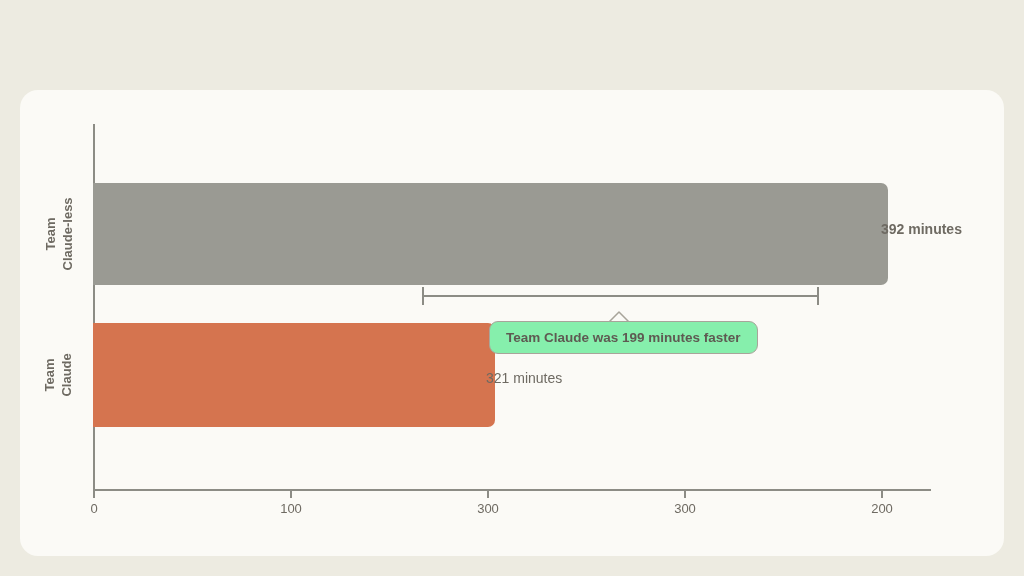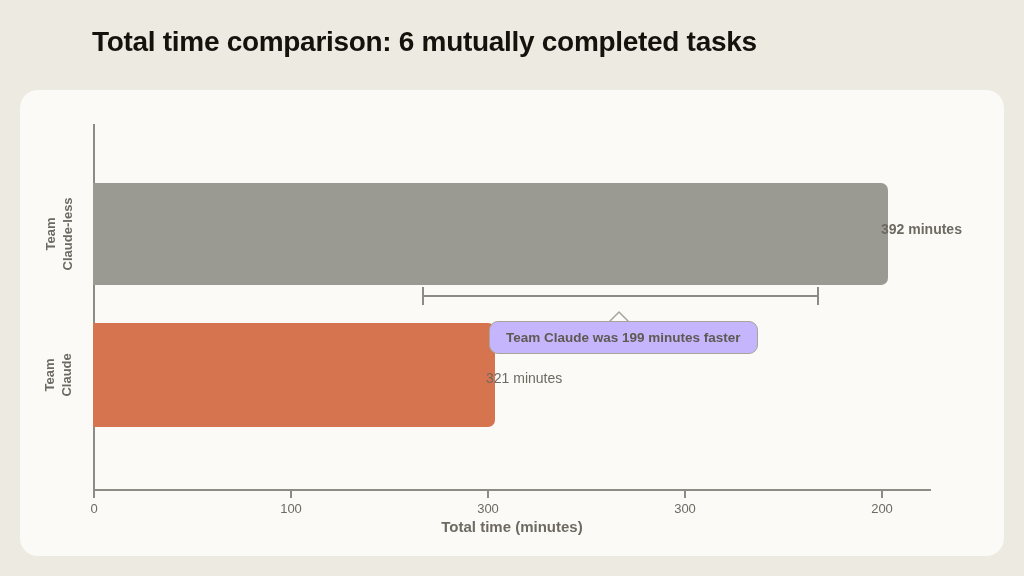--- a/index.html
+++ b/index.html
@@ -80,55 +80,53 @@
     position:absolute; top:197px; width:2px; height:18px; background:#8C8C85;
   }
   .bracket-cap-left  { left:402px; }
   .bracket-cap-right { left:797px; }
 
   
   .callout {
     position:absolute; top:231px; left:469px;
     height:33px; padding:0 16px;
     display:flex; align-items:center; justify-content:center;
-    background:#c4b5fd; border:1.5px solid #A8A49A; border-radius:9px;
+    background:#86efac; border:1.5px solid #A8A49A; border-radius:9px;
     font-size:13.5px; font-weight:bold; color:#5E5A52; white-space:nowrap;
   }
   .callout-pointer {
     position:absolute; top:220px; left:588px;
     width:22px; height:12px; overflow:hidden;
   }
   .callout-pointer svg { display:block; }
 </style>
 </head>
 <body>
 
 <div id="stage">
 
-  <div class="title">Total time comparison: 6 mutually completed tasks</div>
 
   <div class="card">
     <div class="plot">
 
       <div class="y-axis-line"></div>
       <div class="x-axis-line"></div>
 
       <div class="tick" style="left:73px;"></div>
       <div class="tick" style="left:270px;"></div>
       <div class="tick" style="left:467px;"></div>
       <div class="tick" style="left:664px;"></div>
       <div class="tick" style="left:861px;"></div>
 
       <div class="tick-label" style="left:74px;">0</div>
       <div class="tick-label" style="left:271px;">100</div>
       <div class="tick-label" style="left:468px;">300</div>
       <div class="tick-label" style="left:665px;text-align:center;">300</div>
       <div class="tick-label" style="left:862px;">200</div>
 
-      <div class="x-axis-title">Total time (minutes)</div>
 
       <div class="cat-wrap cat-wrap-gray">
         <div class="cat-rot">
           <div>Team</div>
           <div>Claude-less</div>
         </div>
       </div>
       <div class="cat-wrap cat-wrap-orange">
         <div class="cat-rot">
           <div>Team</div>

